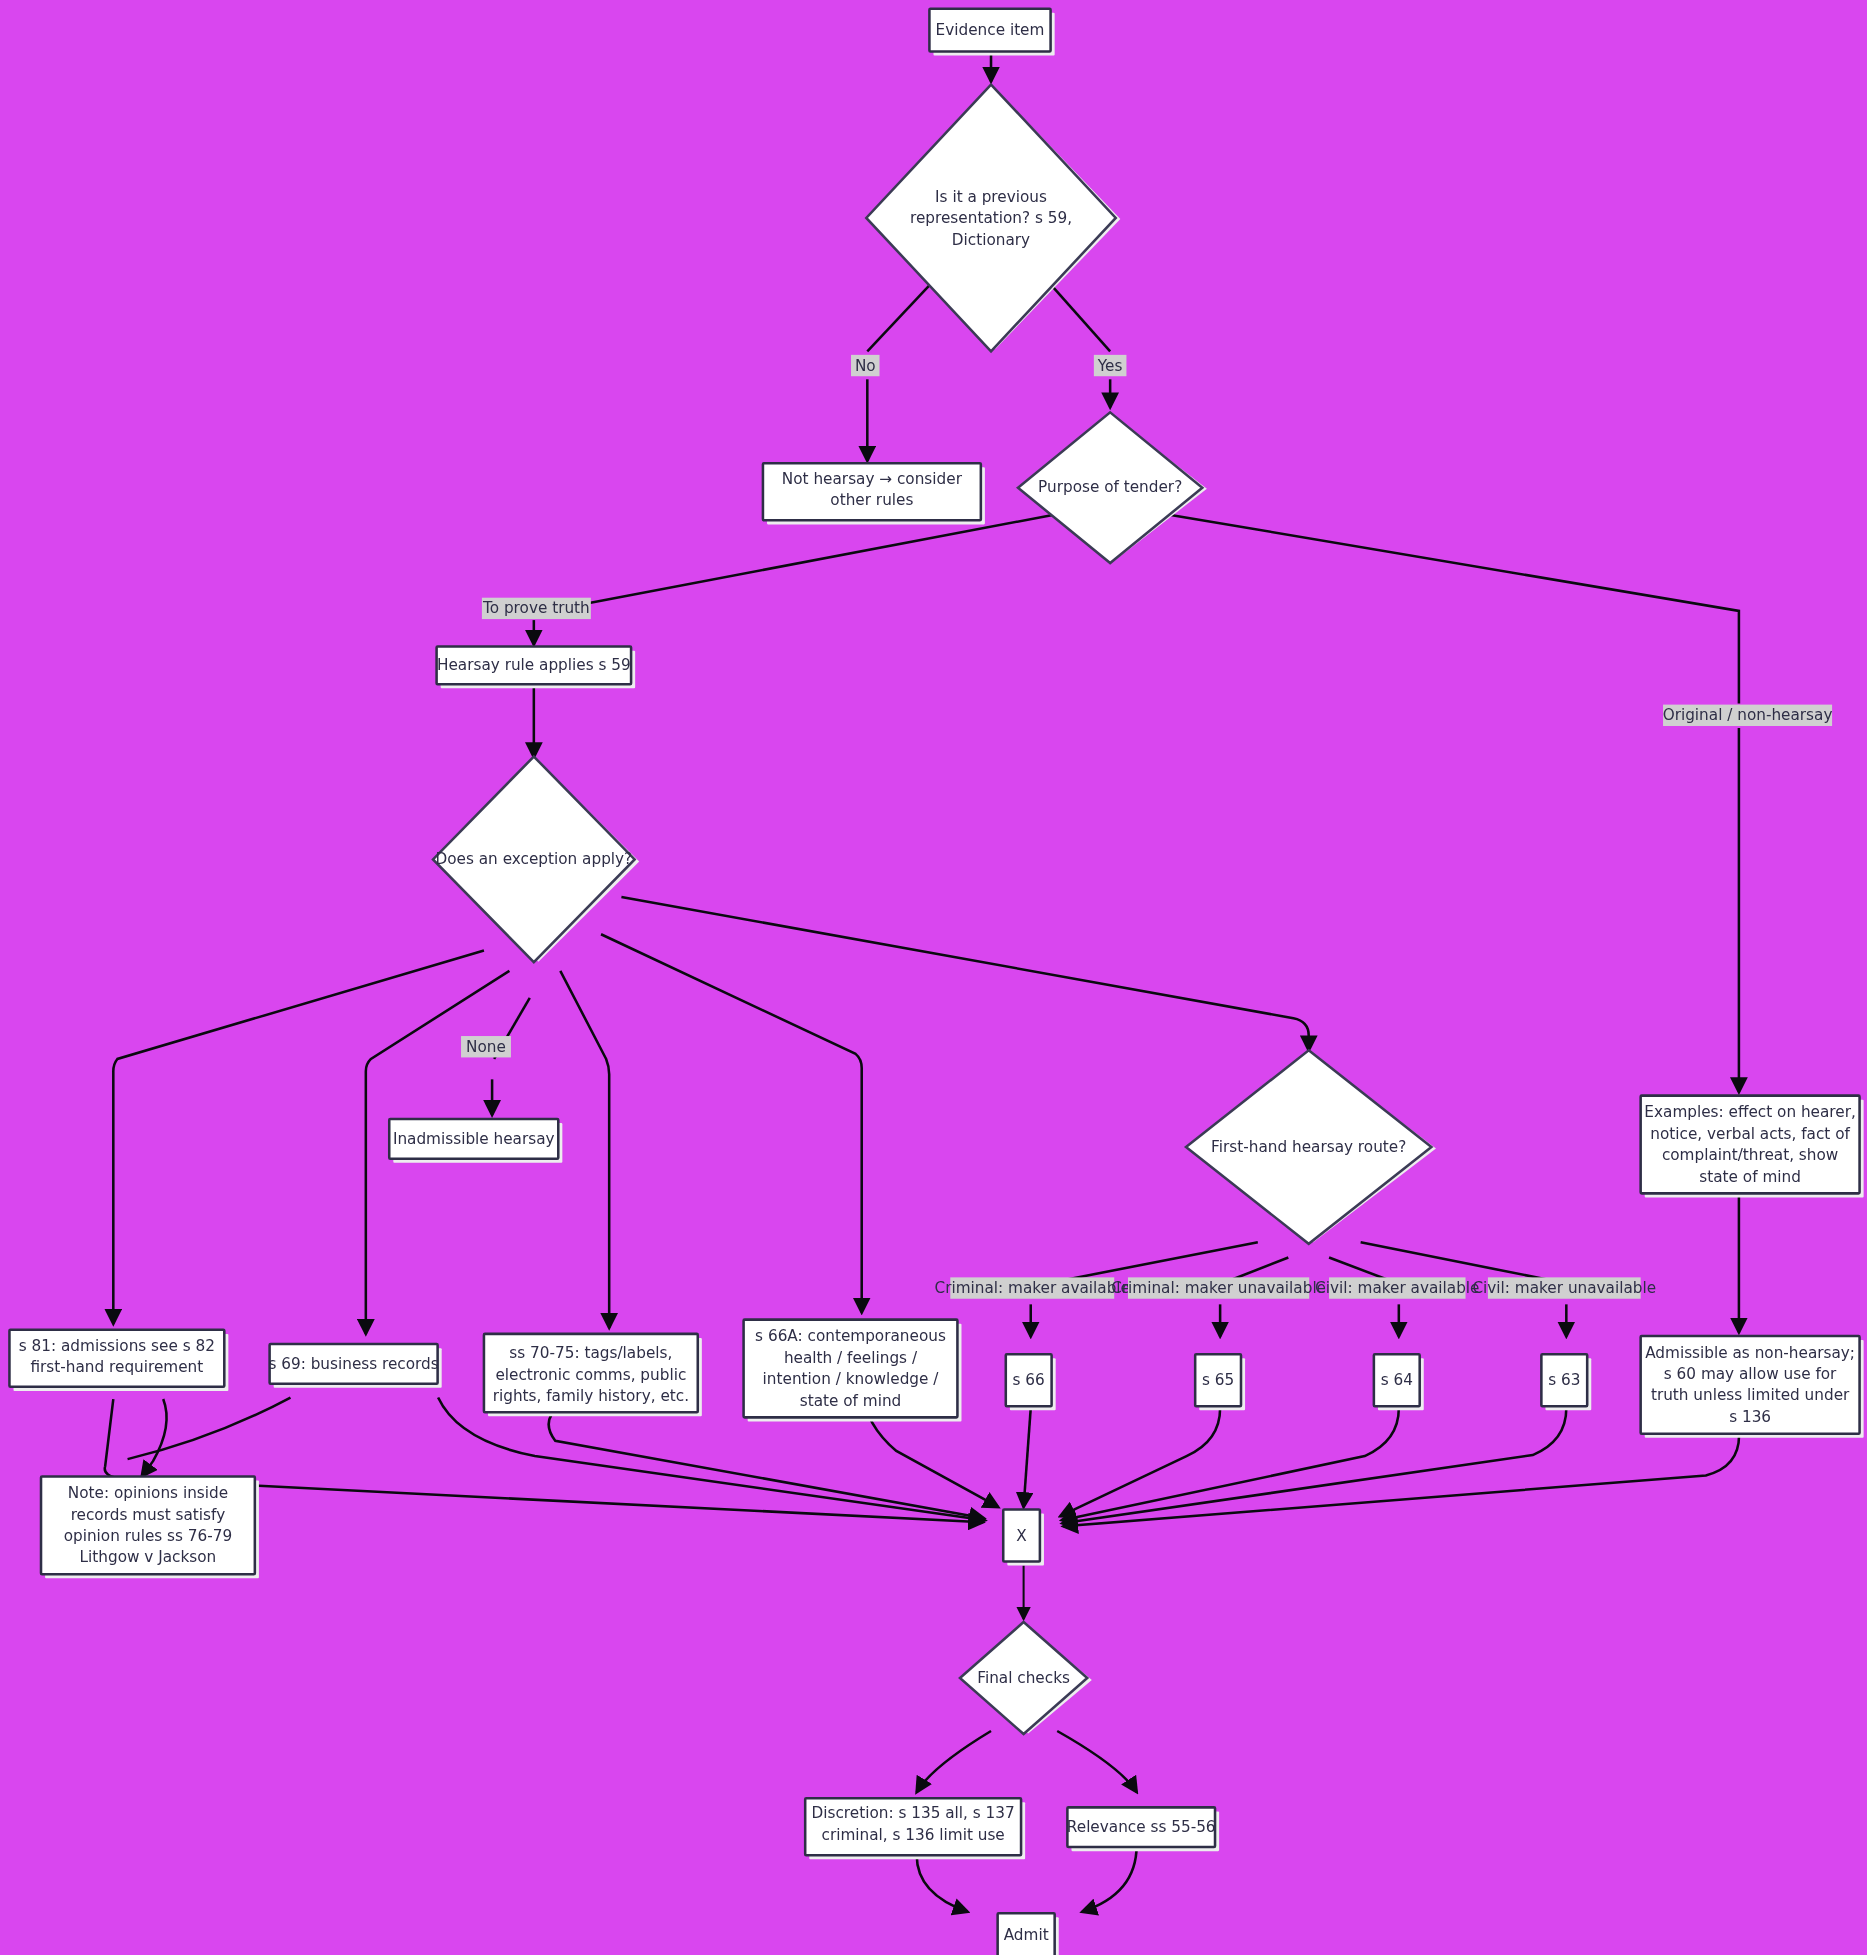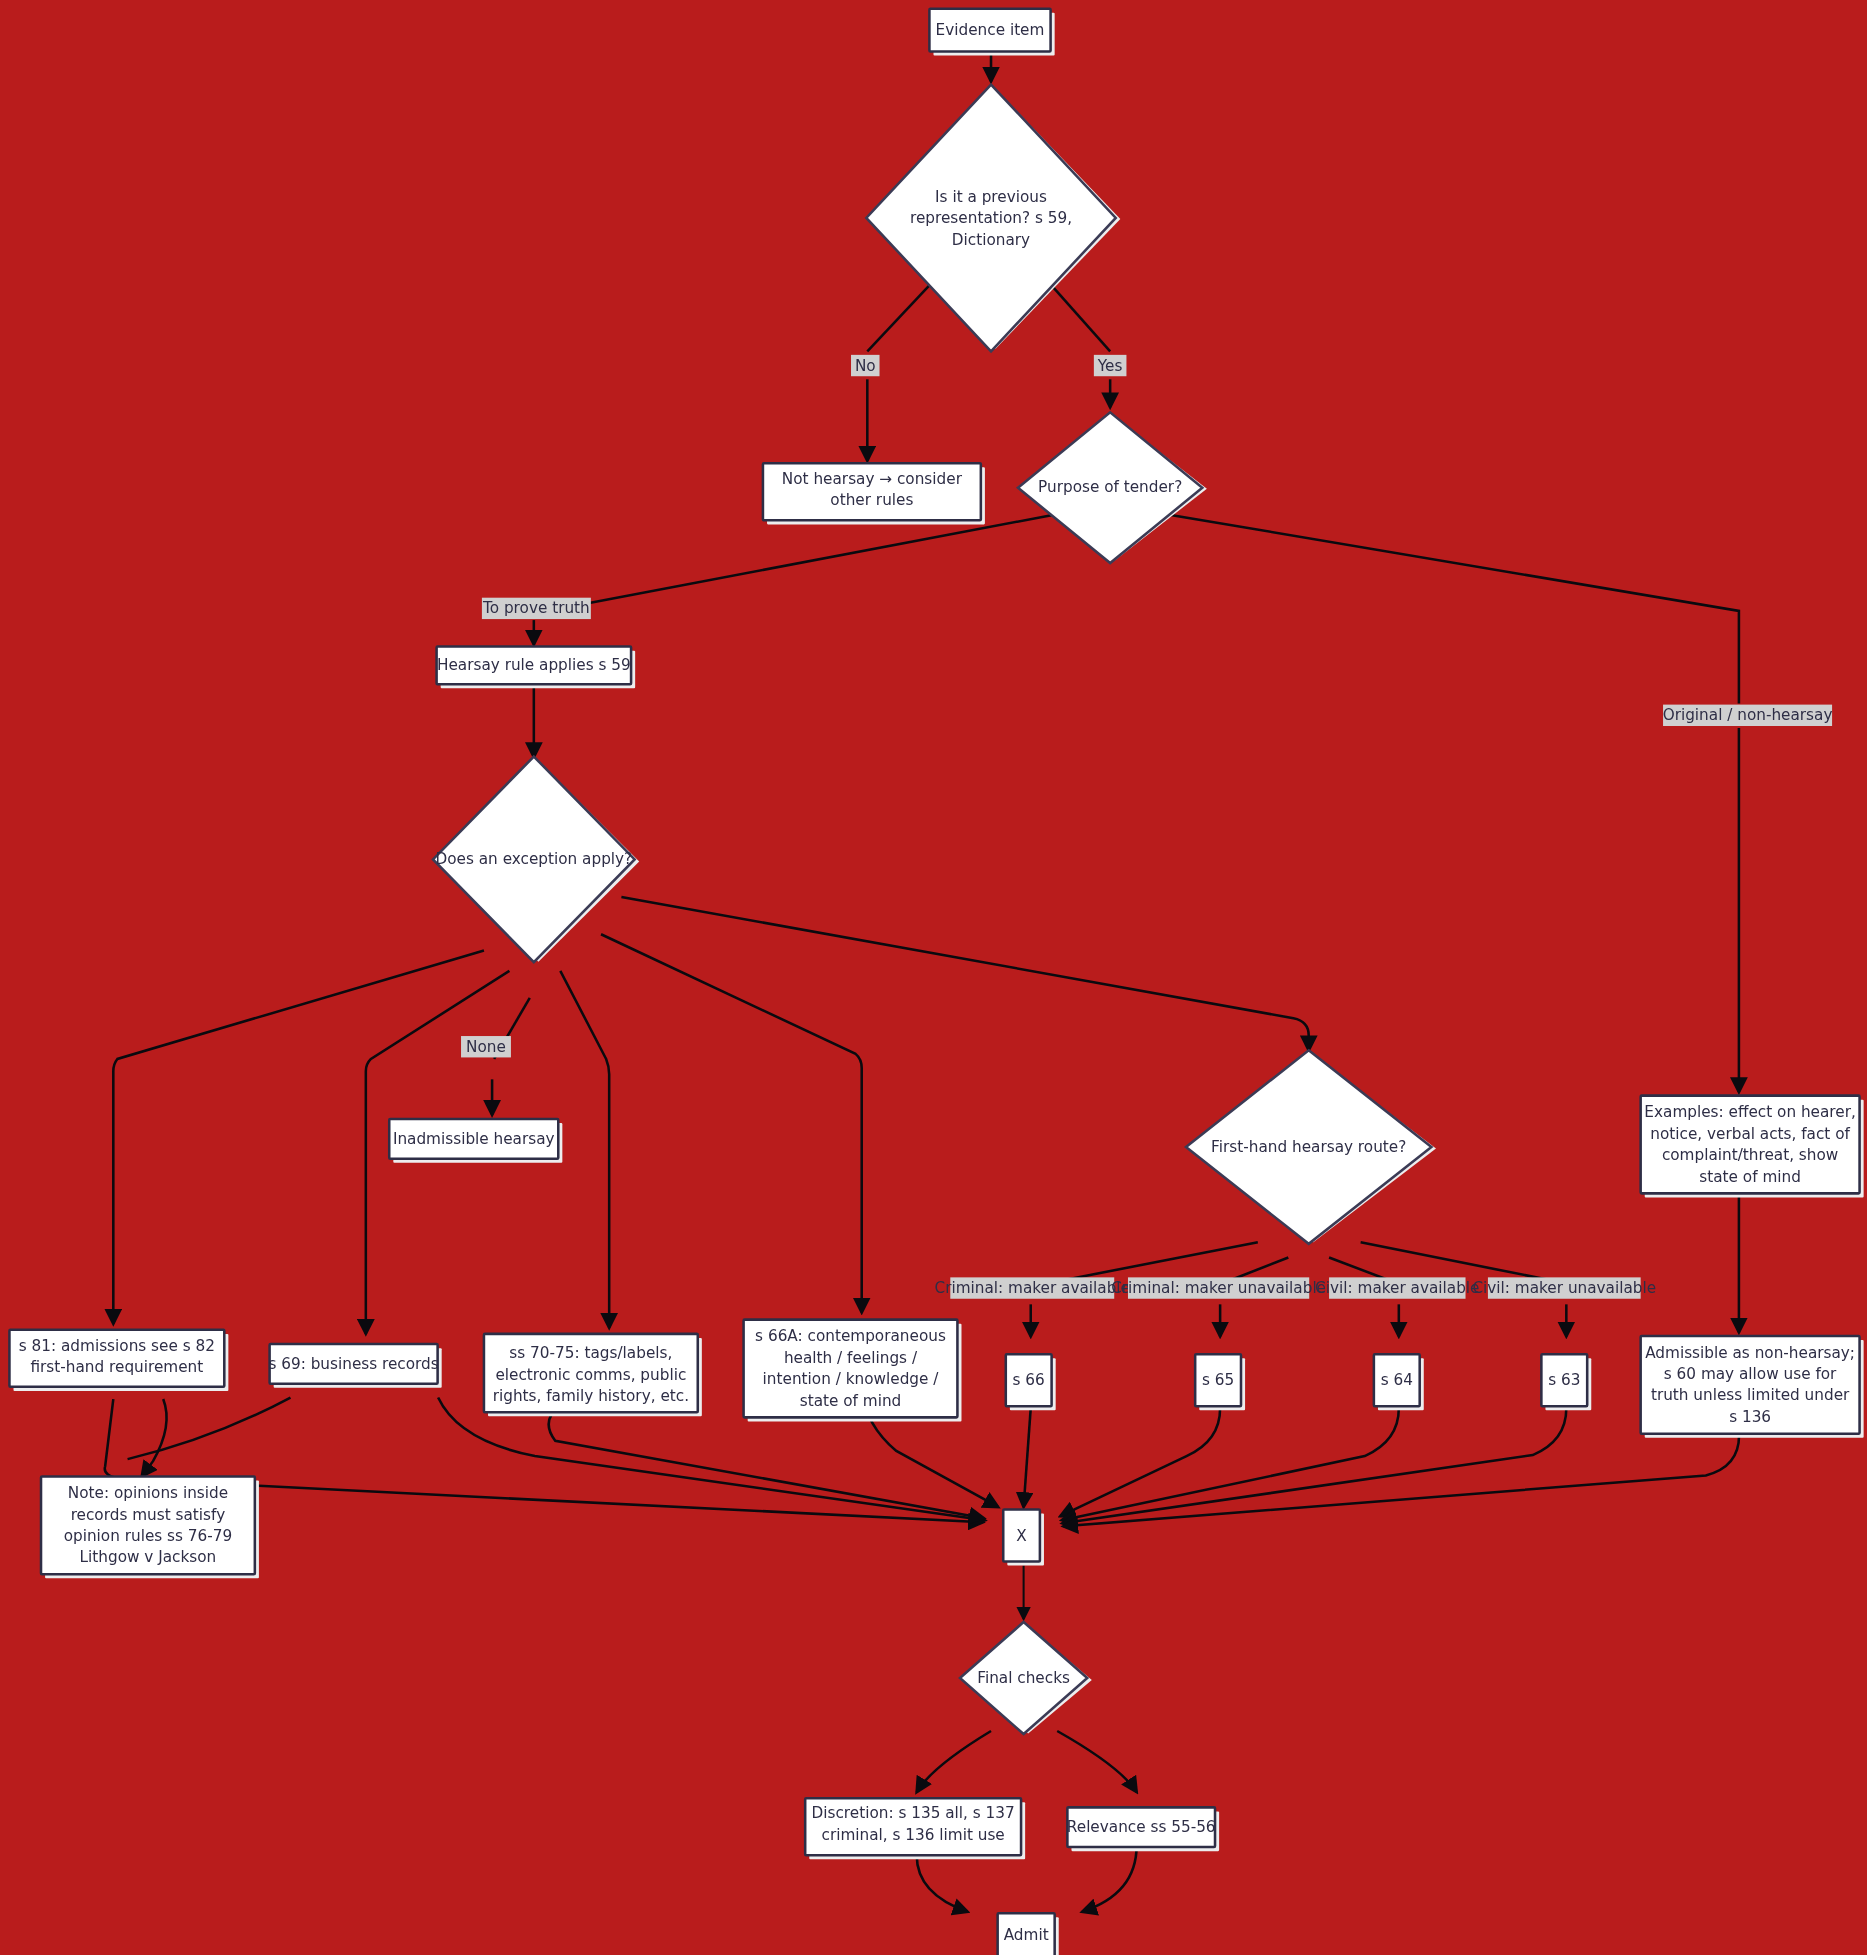--- a/index.html
+++ b/index.html
@@ -7,21 +7,21 @@
     padding: 0;
     background: #ffffff;
   }
   body {
     font-family: "DejaVu Sans", sans-serif;
   }
   #chart-root {
     position: relative;
     width: 1868px;
     height: 1955px;
-    background: #b91c1c;
+    background: #d946ef;
     overflow: hidden;
     text-align: center;
   }
   svg.flow {
     position: absolute;
     top: 0;
     left: 0;
     width: 1868px;
     height: 1955px;
   }

